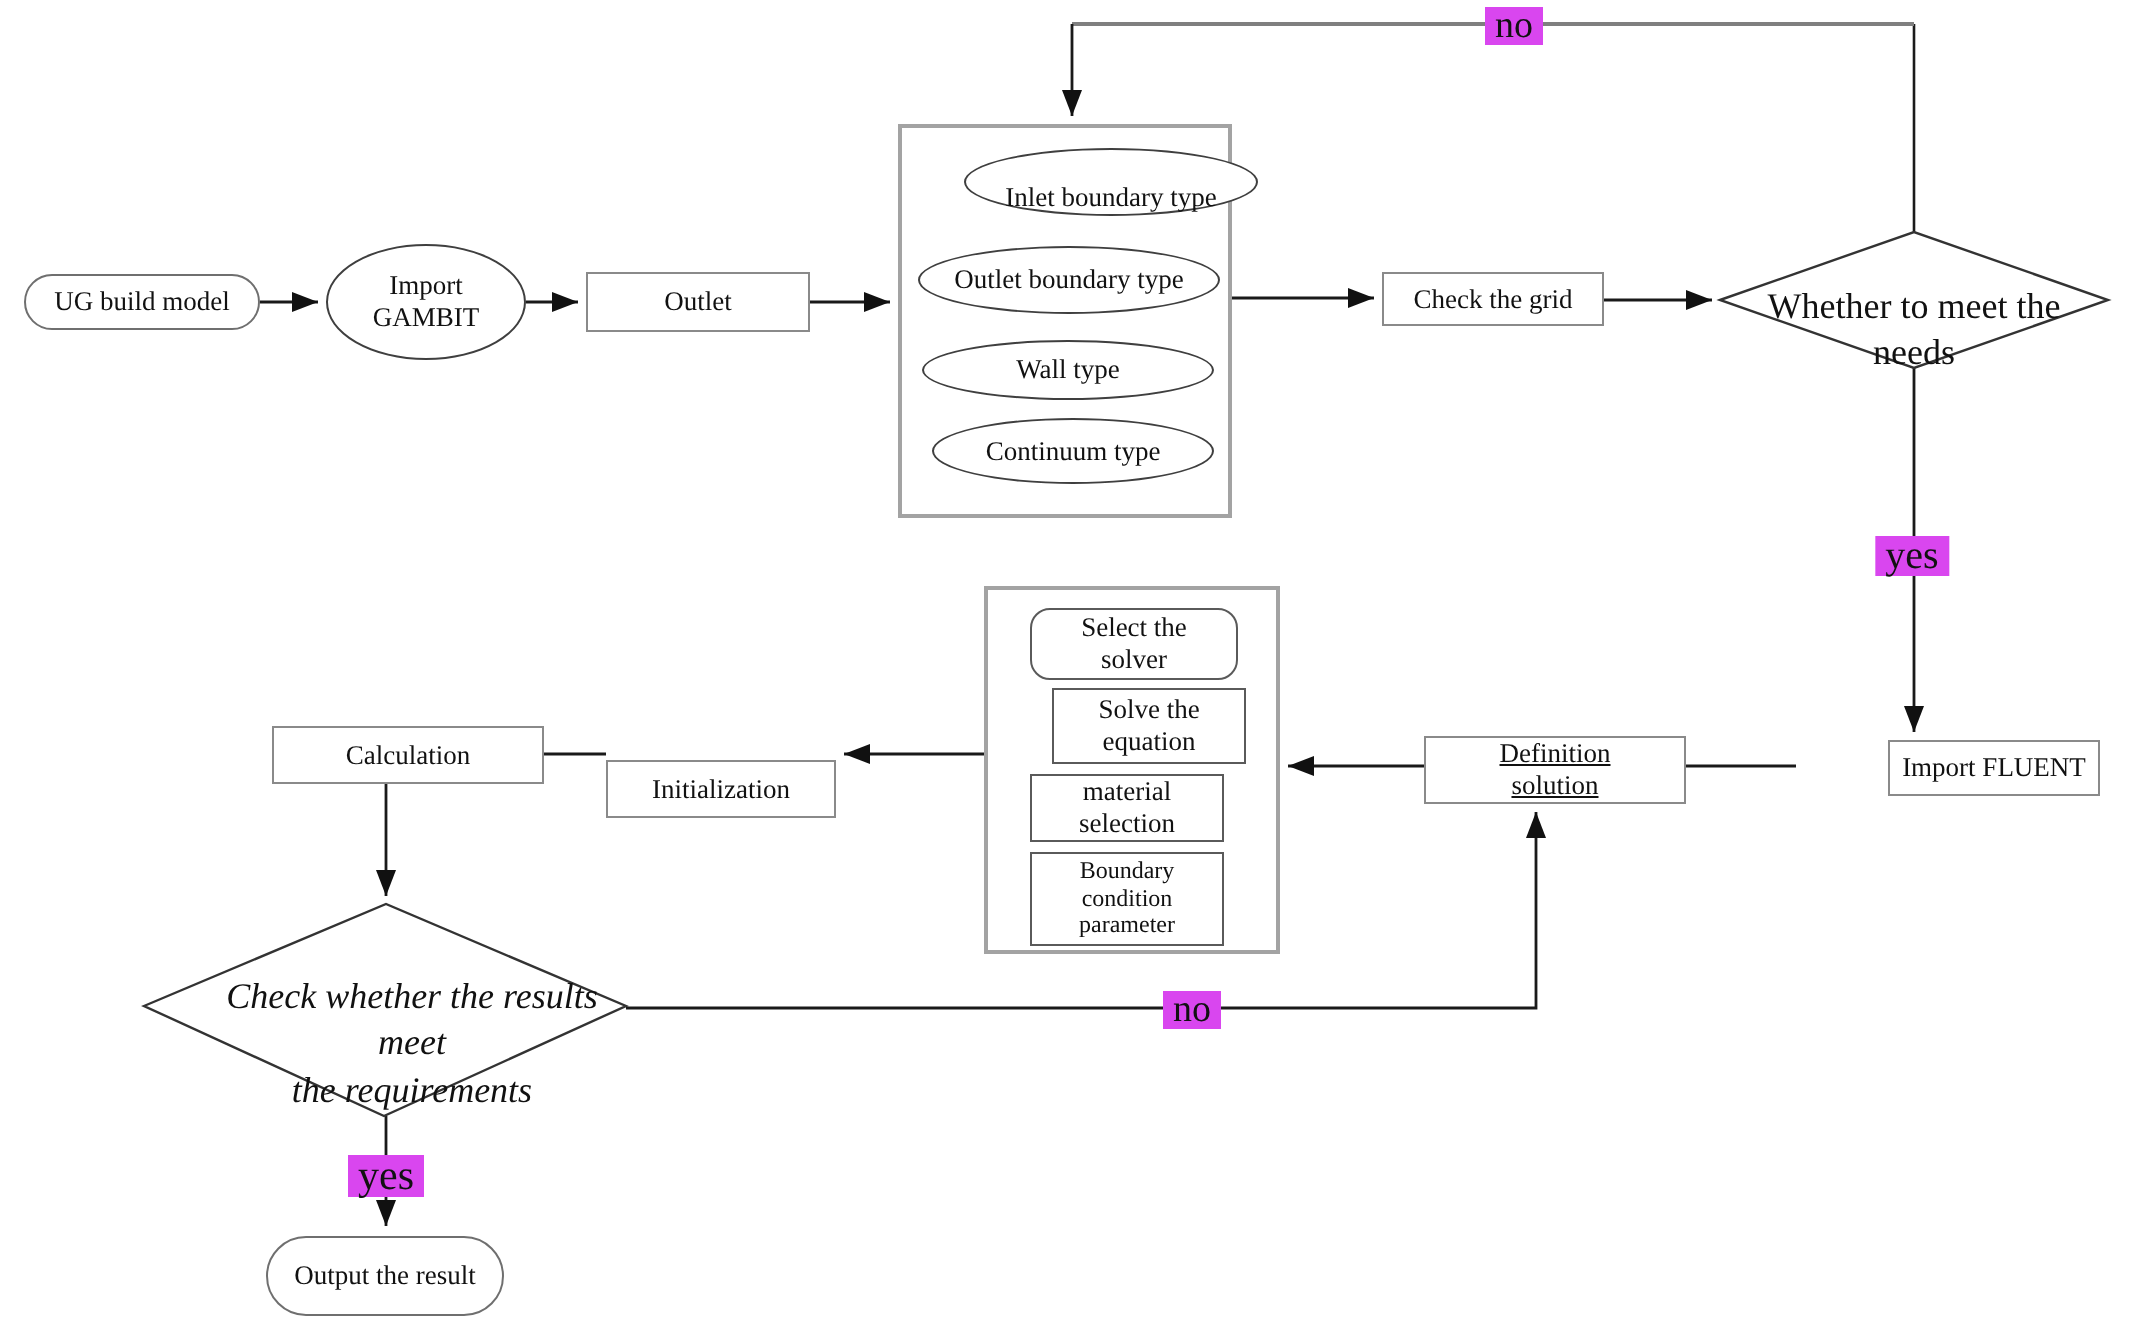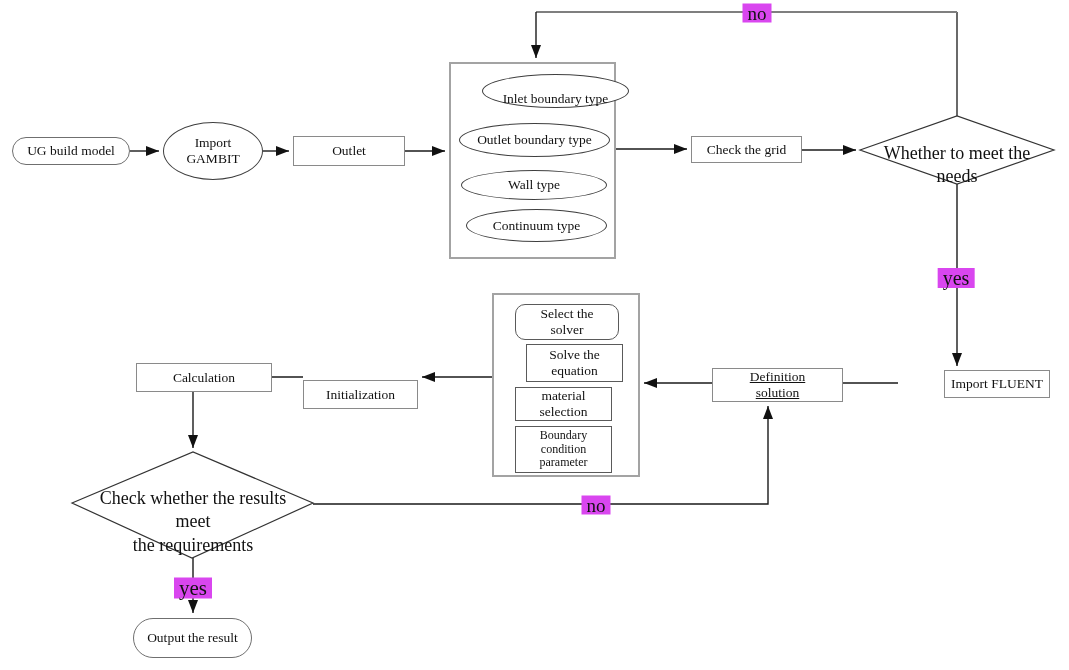--- a/index.html
+++ b/index.html
@@ -129,21 +129,21 @@
   </div>
 
   <div class="node rect" style="left:303px;top:363px;width:115px;height:29px;margin-top:17px;">
     <span>Initialization</span>
   </div>
 
   <div class="node rect" style="left:136px;top:363px;width:136px;height:29px;">
     <span>Calculation</span>
   </div>
 
-  <div class="dtext" style="left:83px;top:487px;width:220px;">Check whether the results meet
+  <div class="dtext" style="left:96px;top:487px;width:220px;font-style:italic;">Check whether the results meet
 the requirements</div>
 
   <div class="node stadium" style="left:133px;top:618px;width:119px;height:40px;border-radius:20px;">
     <span>Output the result</span>
   </div>
 
   <div class="elabel" style="left:757px;top:13px;font-size:19px;">no</div>
   <div class="elabel" style="left:956px;top:278px;font-size:20px;">yes</div>
   <div class="elabel" style="left:596px;top:505px;font-size:19px;">no</div>
   <div class="elabel" style="left:193px;top:588px;font-size:21px;">yes</div>

